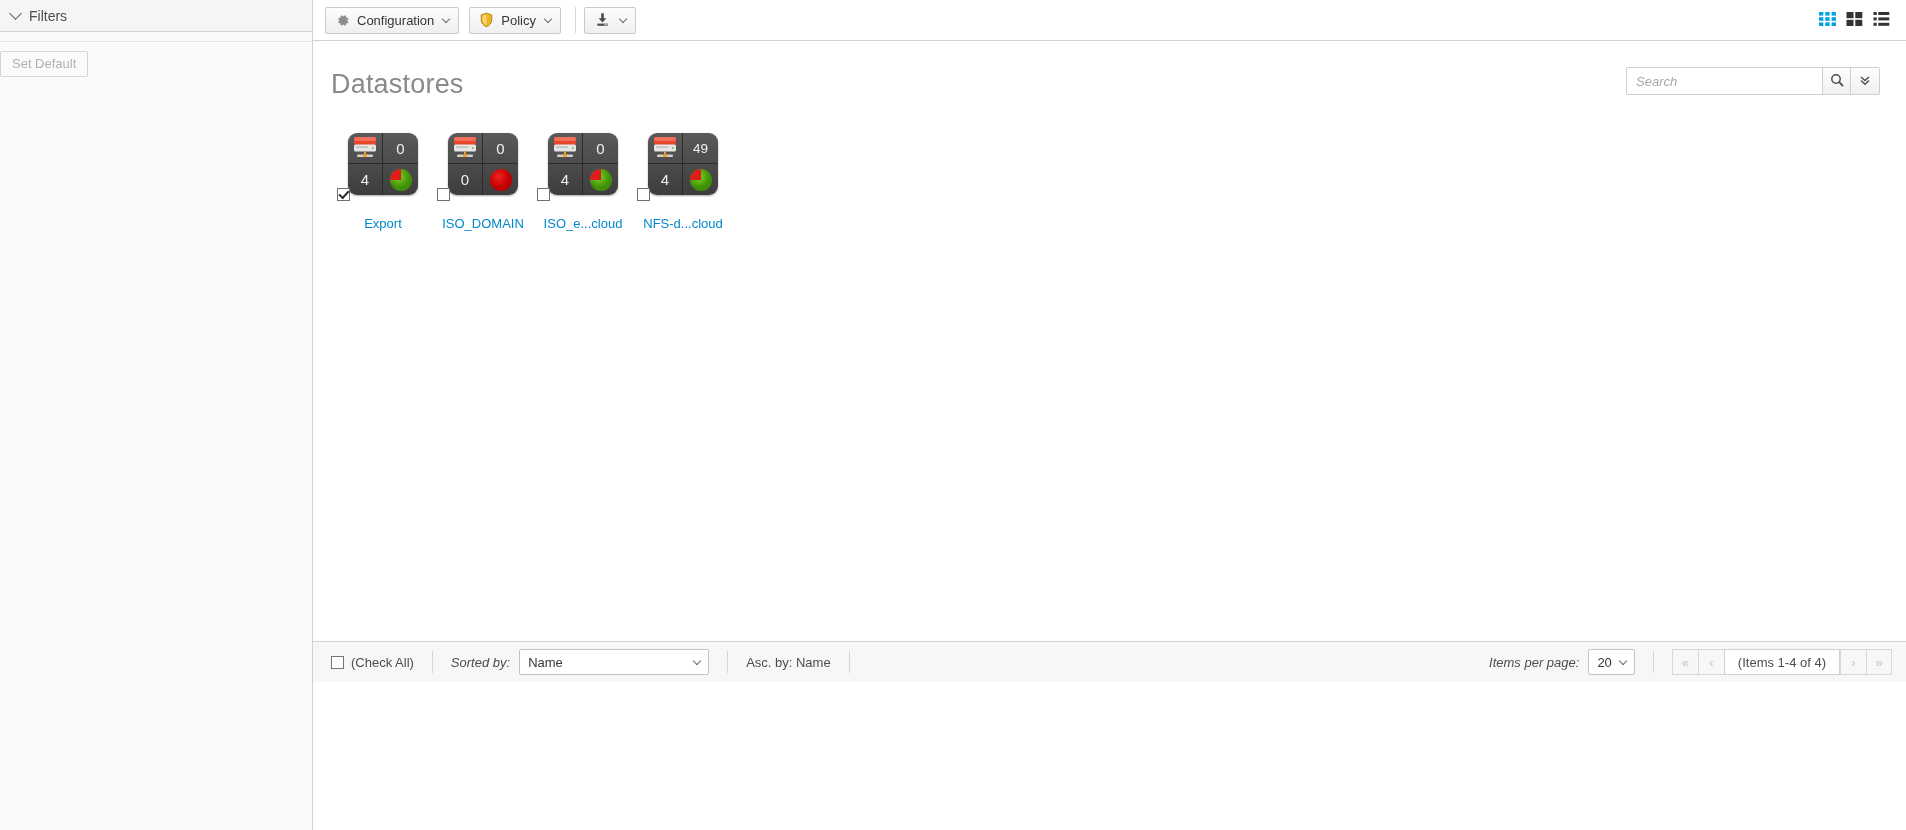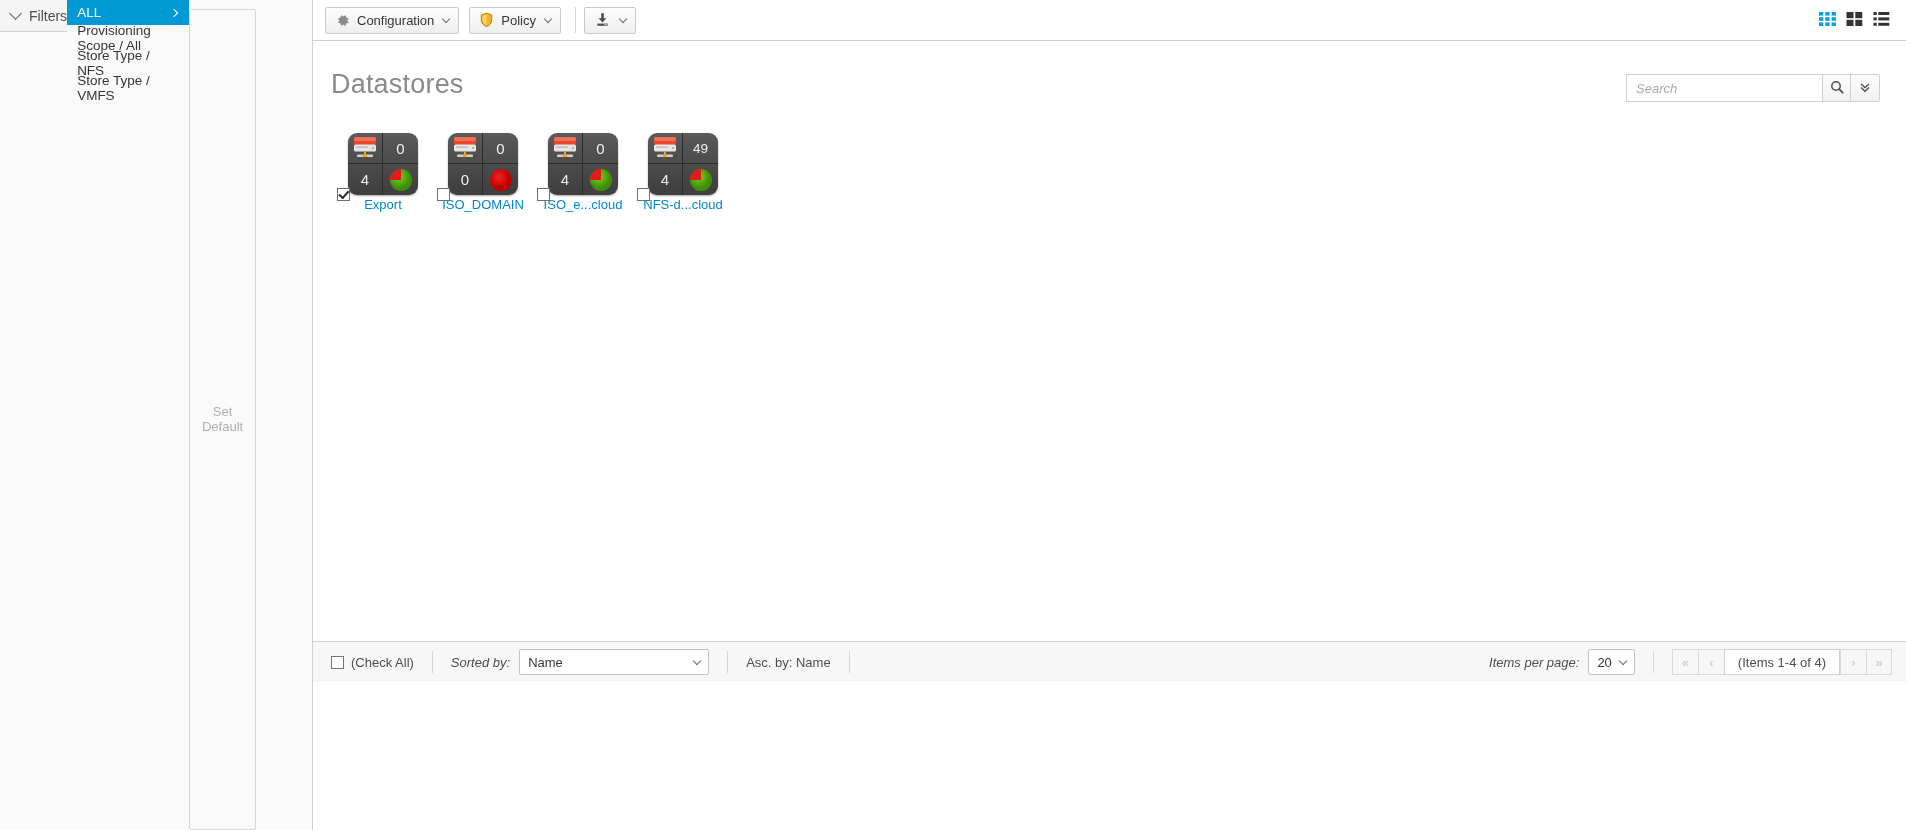--- a/index.html
+++ b/index.html
@@ -12,21 +12,21 @@
     font-size: 13px;
     color: #363636;
   }
   .app { position: relative; width: 1906px; height: 830px; display: flex; }
 
   
   .sidebar {
     width: 313px; height: 830px;
     background: #fafafa;
     border-right: 1px solid #d1d1d1;
-    display: flex; flex-direction: row;
+    display: flex; flex-direction: column;
     flex: 0 0 313px;
   }
   .filters-header {
     height: 32px;
     display: flex; align-items: center;
     padding-left: 11px;
     background: #f5f5f5;
     border-bottom: 1px solid #d1d1d1;
     font-size: 14px;
     color: #4d4d4d;
@@ -143,21 +143,21 @@
   .page-title {
     position: absolute;
     left: 18px; top: 28px;
     font-size: 27px;
     font-weight: normal;
     color: #8a8a8a;
     letter-spacing: .2px;
   }
   .search-wrap {
     position: absolute;
-    right: 26px; top: 33px;
+    right: 26px; top: 26px;
     display: flex; align-items: stretch;
   }
   .search-input {
     width: 196px; height: 28px;
     border: 1px solid #cfcfcf;
     border-right: none;
     border-radius: 2px 0 0 2px;
     padding: 0 9px;
     font-size: 13px;
     font-style: italic;
@@ -216,21 +216,21 @@
     display: flex; align-items: center; justify-content: center;
   }
   .tile-check.checked::after {
     content: "";
     width: 4px; height: 8px;
     border-right: 2px solid #2b2b2b;
     border-bottom: 2px solid #2b2b2b;
     transform: rotate(42deg) translate(-1px,-1px);
   }
   .tile-label {
-    margin-top: 2px;
+    margin-top: 21px;
     font-size: 13px;
     color: #0088cc;
     cursor: pointer;
     white-space: nowrap;
   }
 
   
   .footer {
     height: 41px;
     flex: 0 0 41px;
@@ -301,35 +301,20 @@
 <body>
 
 <div class="app">
 
   <div class="sidebar">
     <div class="filters-header">
       <span class="chev-down"></span>
       <span>Filters</span>
     </div>
 
-    <div class="filter-list">
-      <div class="filter-item active">
-        <span>ALL</span>
-        <span class="arrow-right"></span>
-      </div>
-      <div class="filter-item">
-        <span>Provisioning Scope / All</span>
-      </div>
-      <div class="filter-item">
-        <span>Store Type / NFS</span>
-      </div>
-      <div class="filter-item">
-        <span>Store Type / VMFS</span>
-      </div>
-    </div>
 
     <div class="filter-divider"></div>
 
     <div class="setdefault-wrap">
       <button class="btn-setdefault">Set Default</button>
     </div>
   </div>
 
   <div class="main">
 

